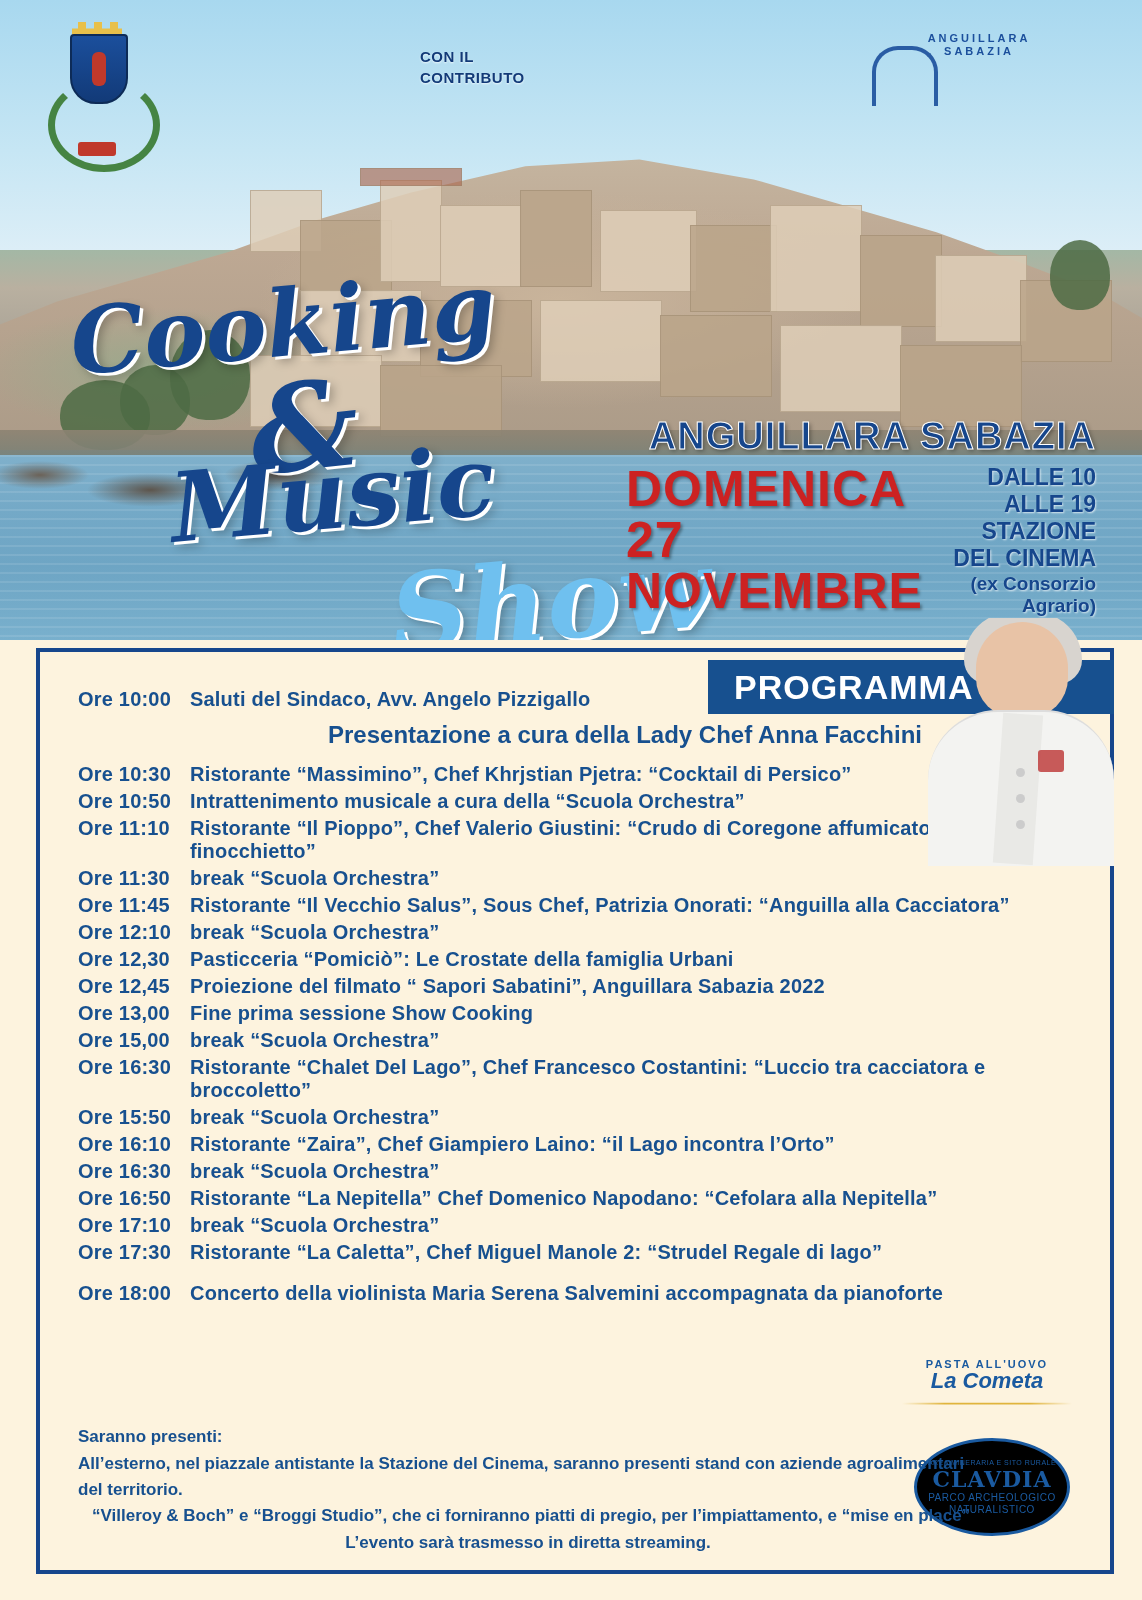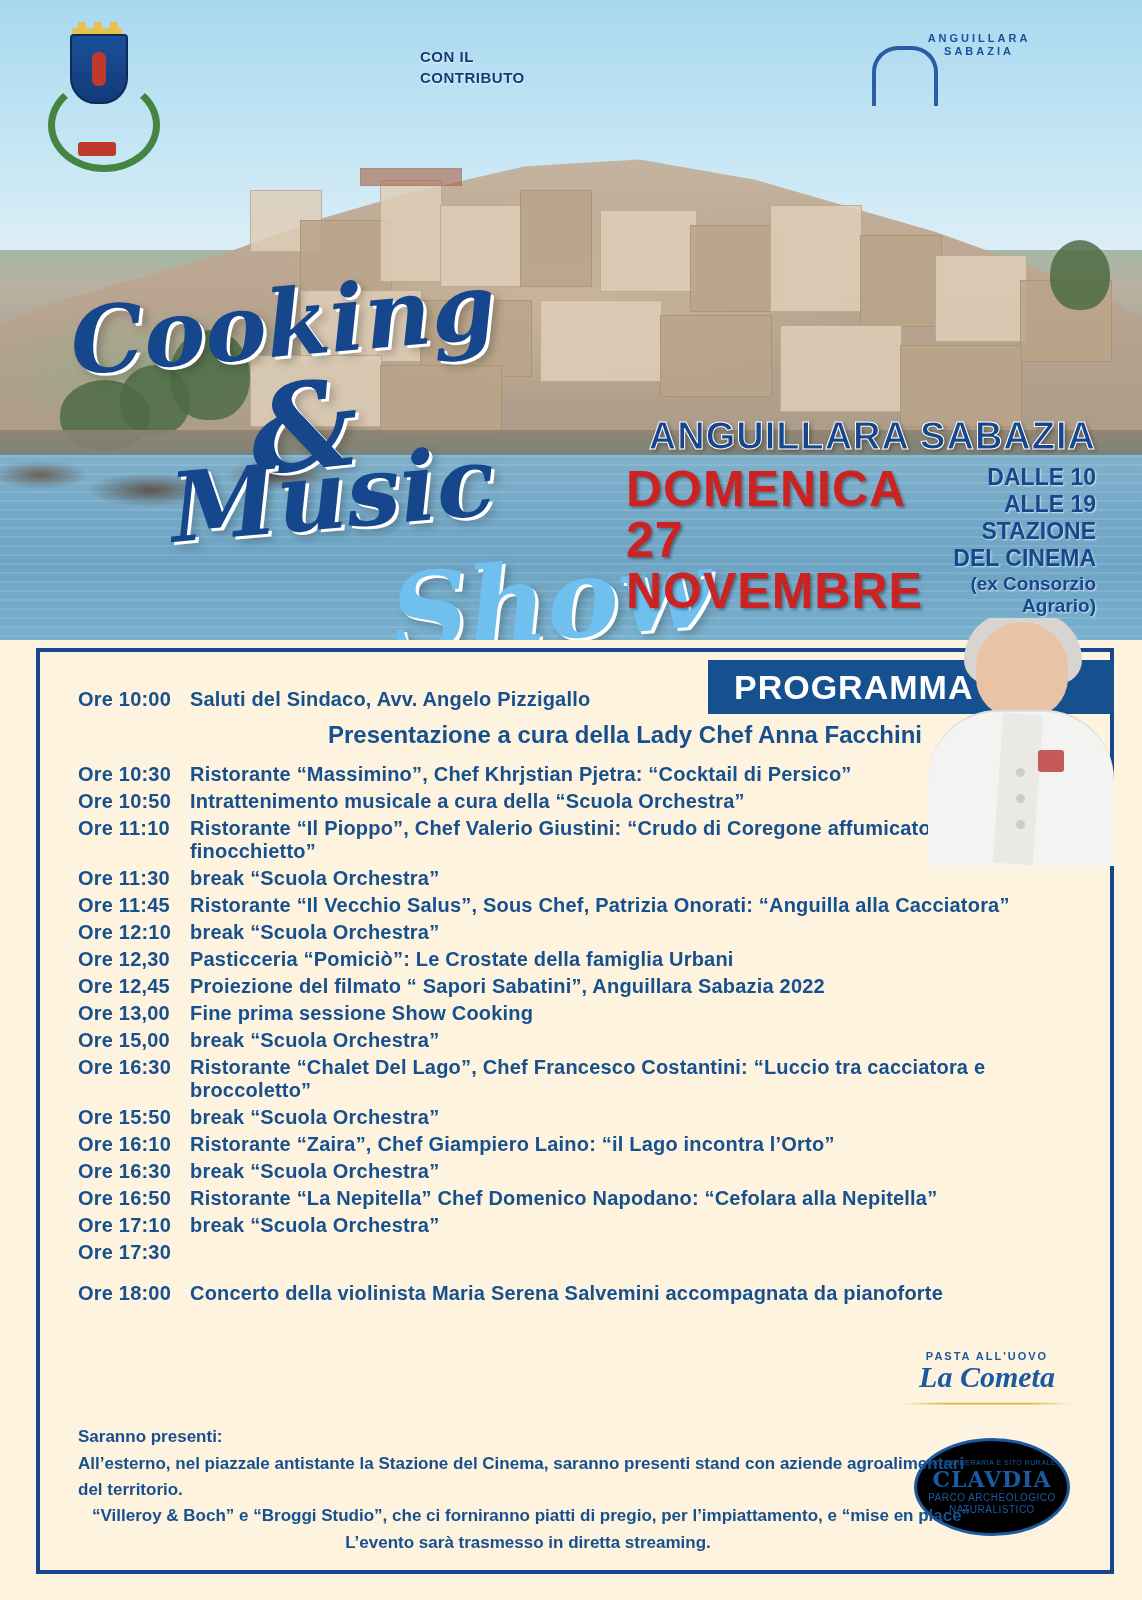--- a/index.html
+++ b/index.html
@@ -171,21 +171,21 @@
   .gap{height:14px;}
 
   .footer{
     position:absolute;left:78px;bottom:44px;width:900px;color:#17508f;font-weight:bold;font-size:17px;line-height:1.55;
   }
   .footer .c{text-align:center;}
 
   
   .cometa{position:absolute;right:70px;bottom:190px;width:170px;text-align:center;color:#1a5aa0;}
   .cometa .t{font-size:11px;letter-spacing:2px;font-weight:bold;}
-  .cometa .n{font-family:Liberation Serif, serif;font-style:italic;font-weight:bold;font-size:30px;line-height:1;}
+  .cometa .n{font-family:Liberation Sans, sans-serif;font-style:italic;font-weight:bold;font-size:22px;line-height:1;}
   .cometa .wheat{height:16px;margin-top:2px;background:
       linear-gradient(90deg,rgba(230,180,60,0) 0,#e0b43c 25%,#e0b43c 75%,rgba(230,180,60,0) 100%);
       clip-path:polygon(0 55%,100% 55%,100% 65%,0 65%);}
   .clavdia{position:absolute;right:78px;bottom:70px;width:150px;height:92px;text-align:center;}
   .clavdia .ring{
     width:150px;height:92px;border-radius:50%;border:3px solid #1a5aa0;background:#000000;
     display:flex;flex-direction:column;align-items:center;justify-content:center;color:#1a5aa0;
   }
   .clavdia .n{font-family:"DejaVu Serif",serif;font-weight:bold;font-size:22px;letter-spacing:1px;}
   .clavdia .s{font-size:10px;letter-spacing:.5px;line-height:1.2;}
@@ -355,20 +355,21 @@
   <div class="line">
     <span class="time">Ore 16:50</span>
     <span class="txt">Ristorante “La Nepitella” Chef Domenico Napodano:  “Cefolara alla Nepitella”</span>
   </div>
   <div class="line">
     <span class="time">Ore 17:10</span>
     <span class="txt">break “Scuola Orchestra”</span>
   </div>
   <div class="line">
     <span class="time">Ore 17:30</span>
+    <span class="txt">Ristorante “La Caletta”, Chef Miguel Manole 2:  “Strudel Regale di lago”</span>
   </div>
 
   <div class="gap"></div>
 
   <div class="line">
     <span class="time">Ore 18:00</span>
     <span class="txt">Concerto della violinista Maria Serena Salvemini accompagnata da pianoforte</span>
   </div>
 </div>
 

